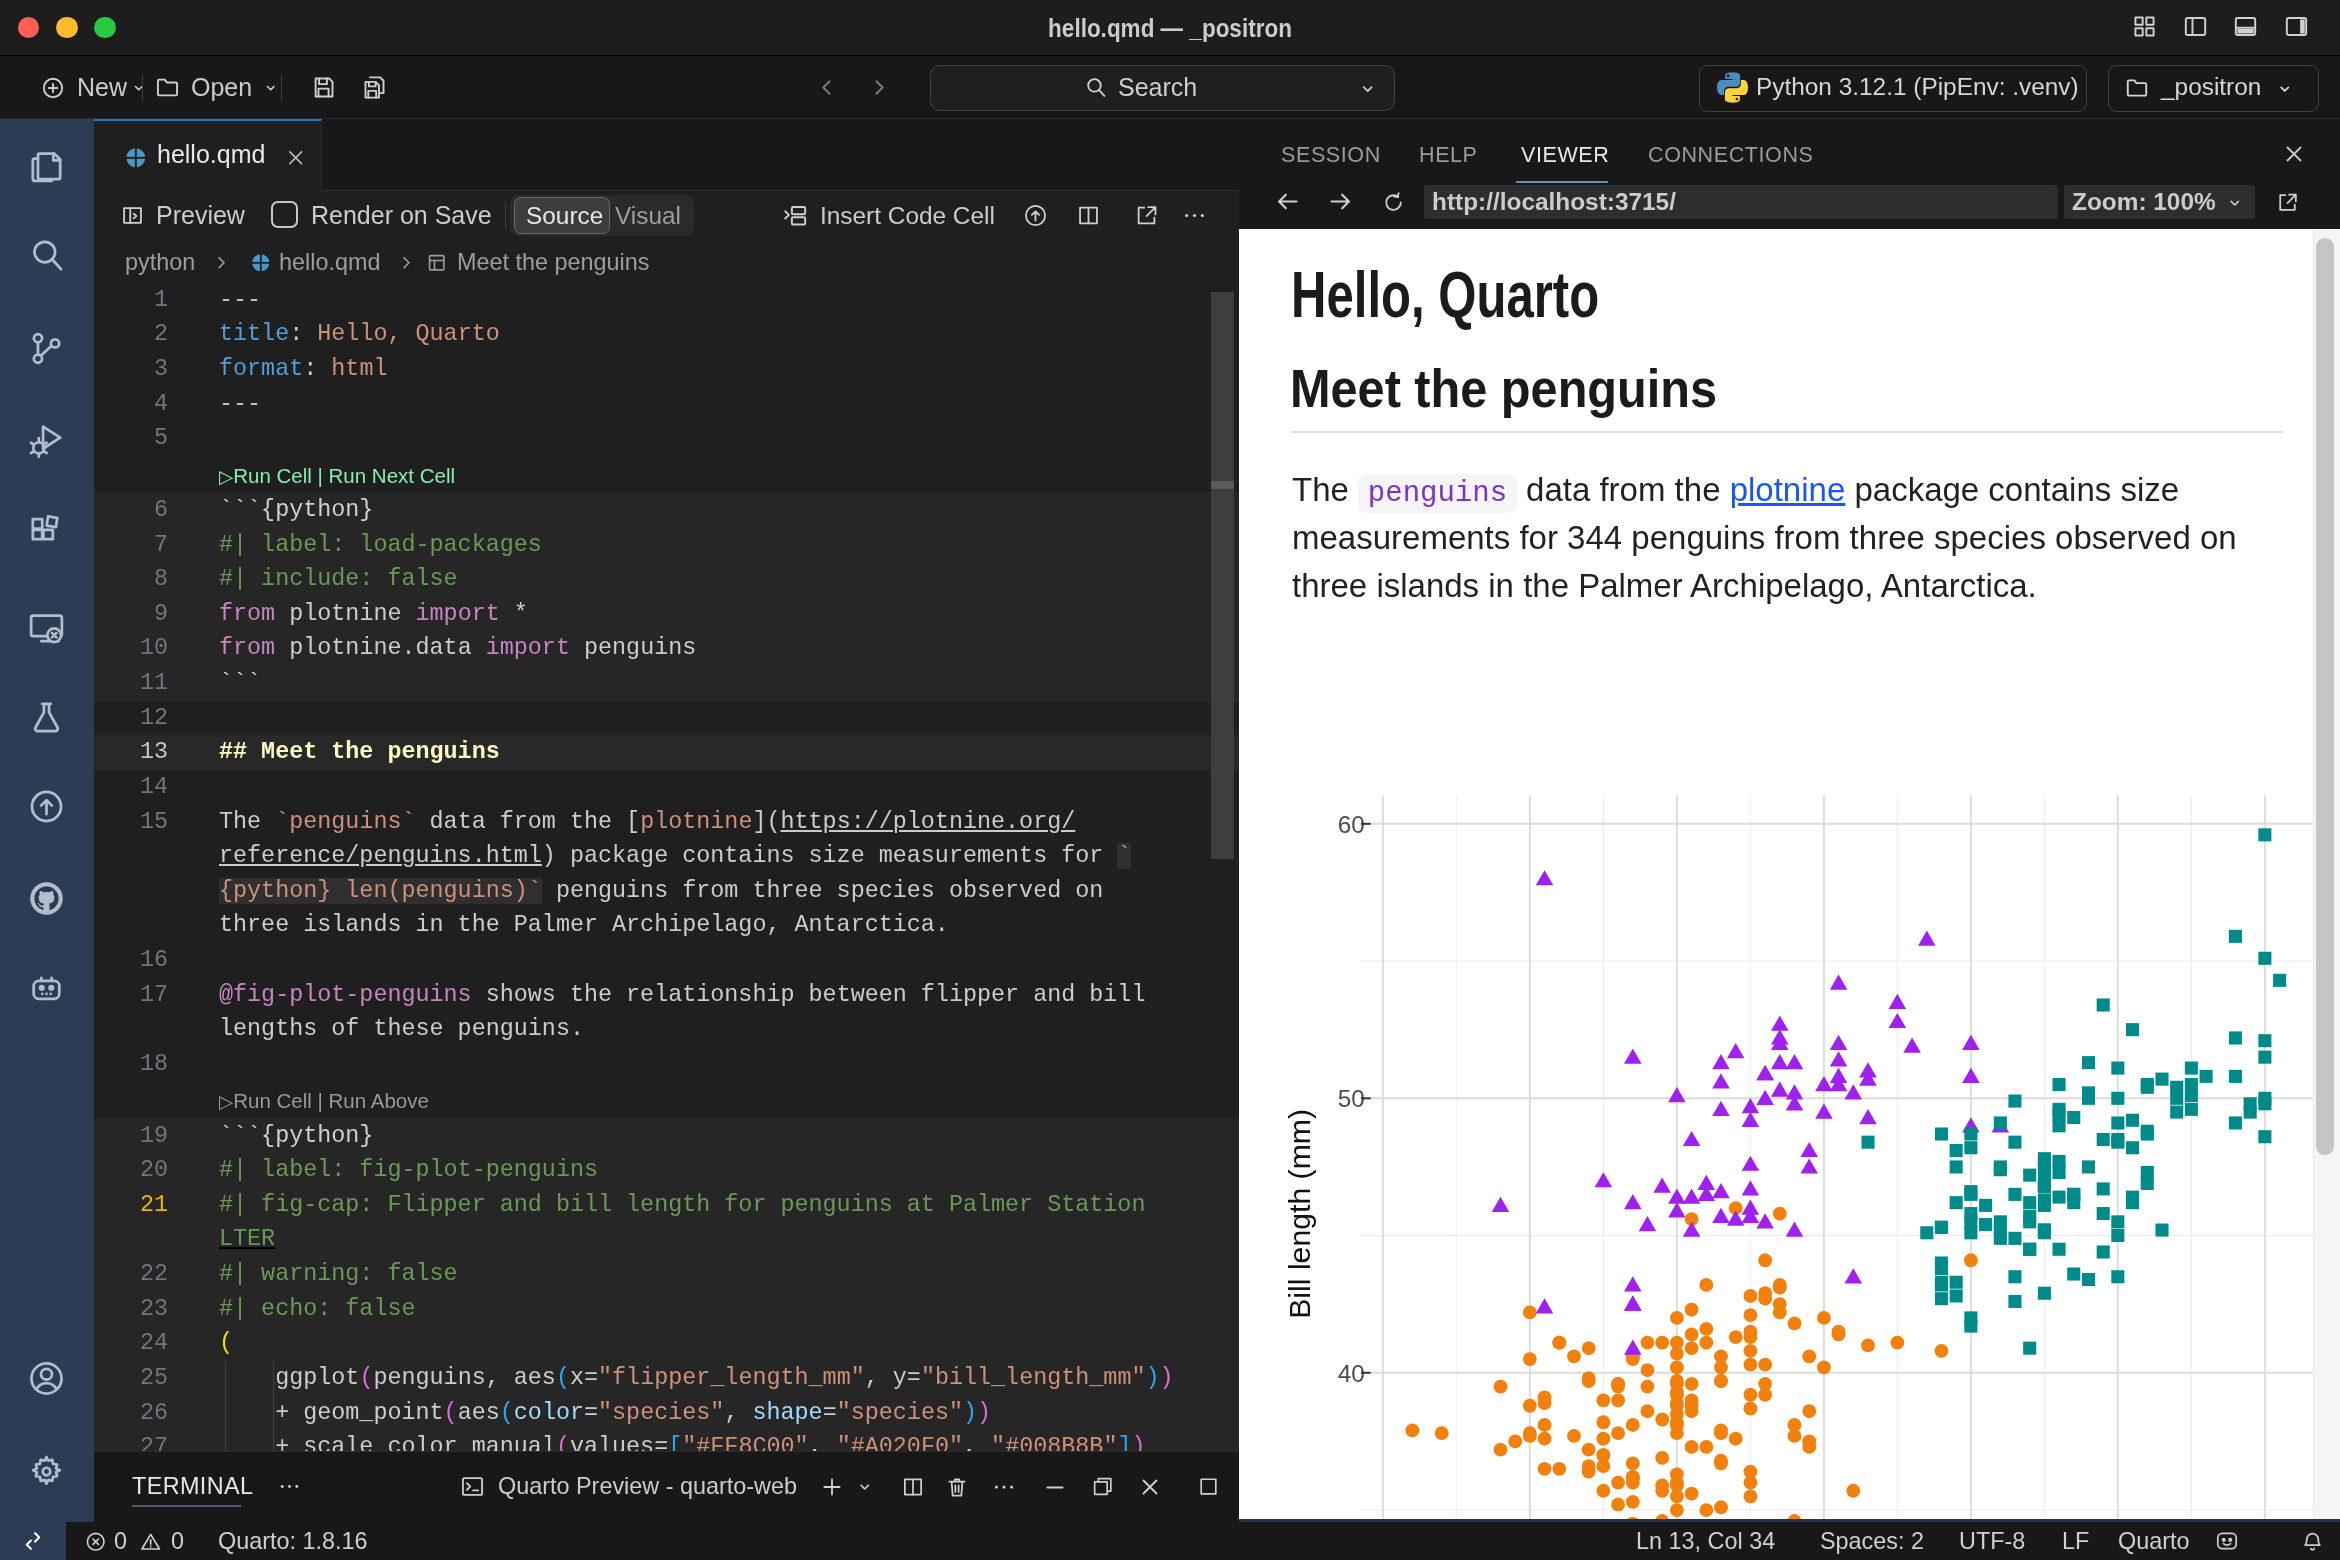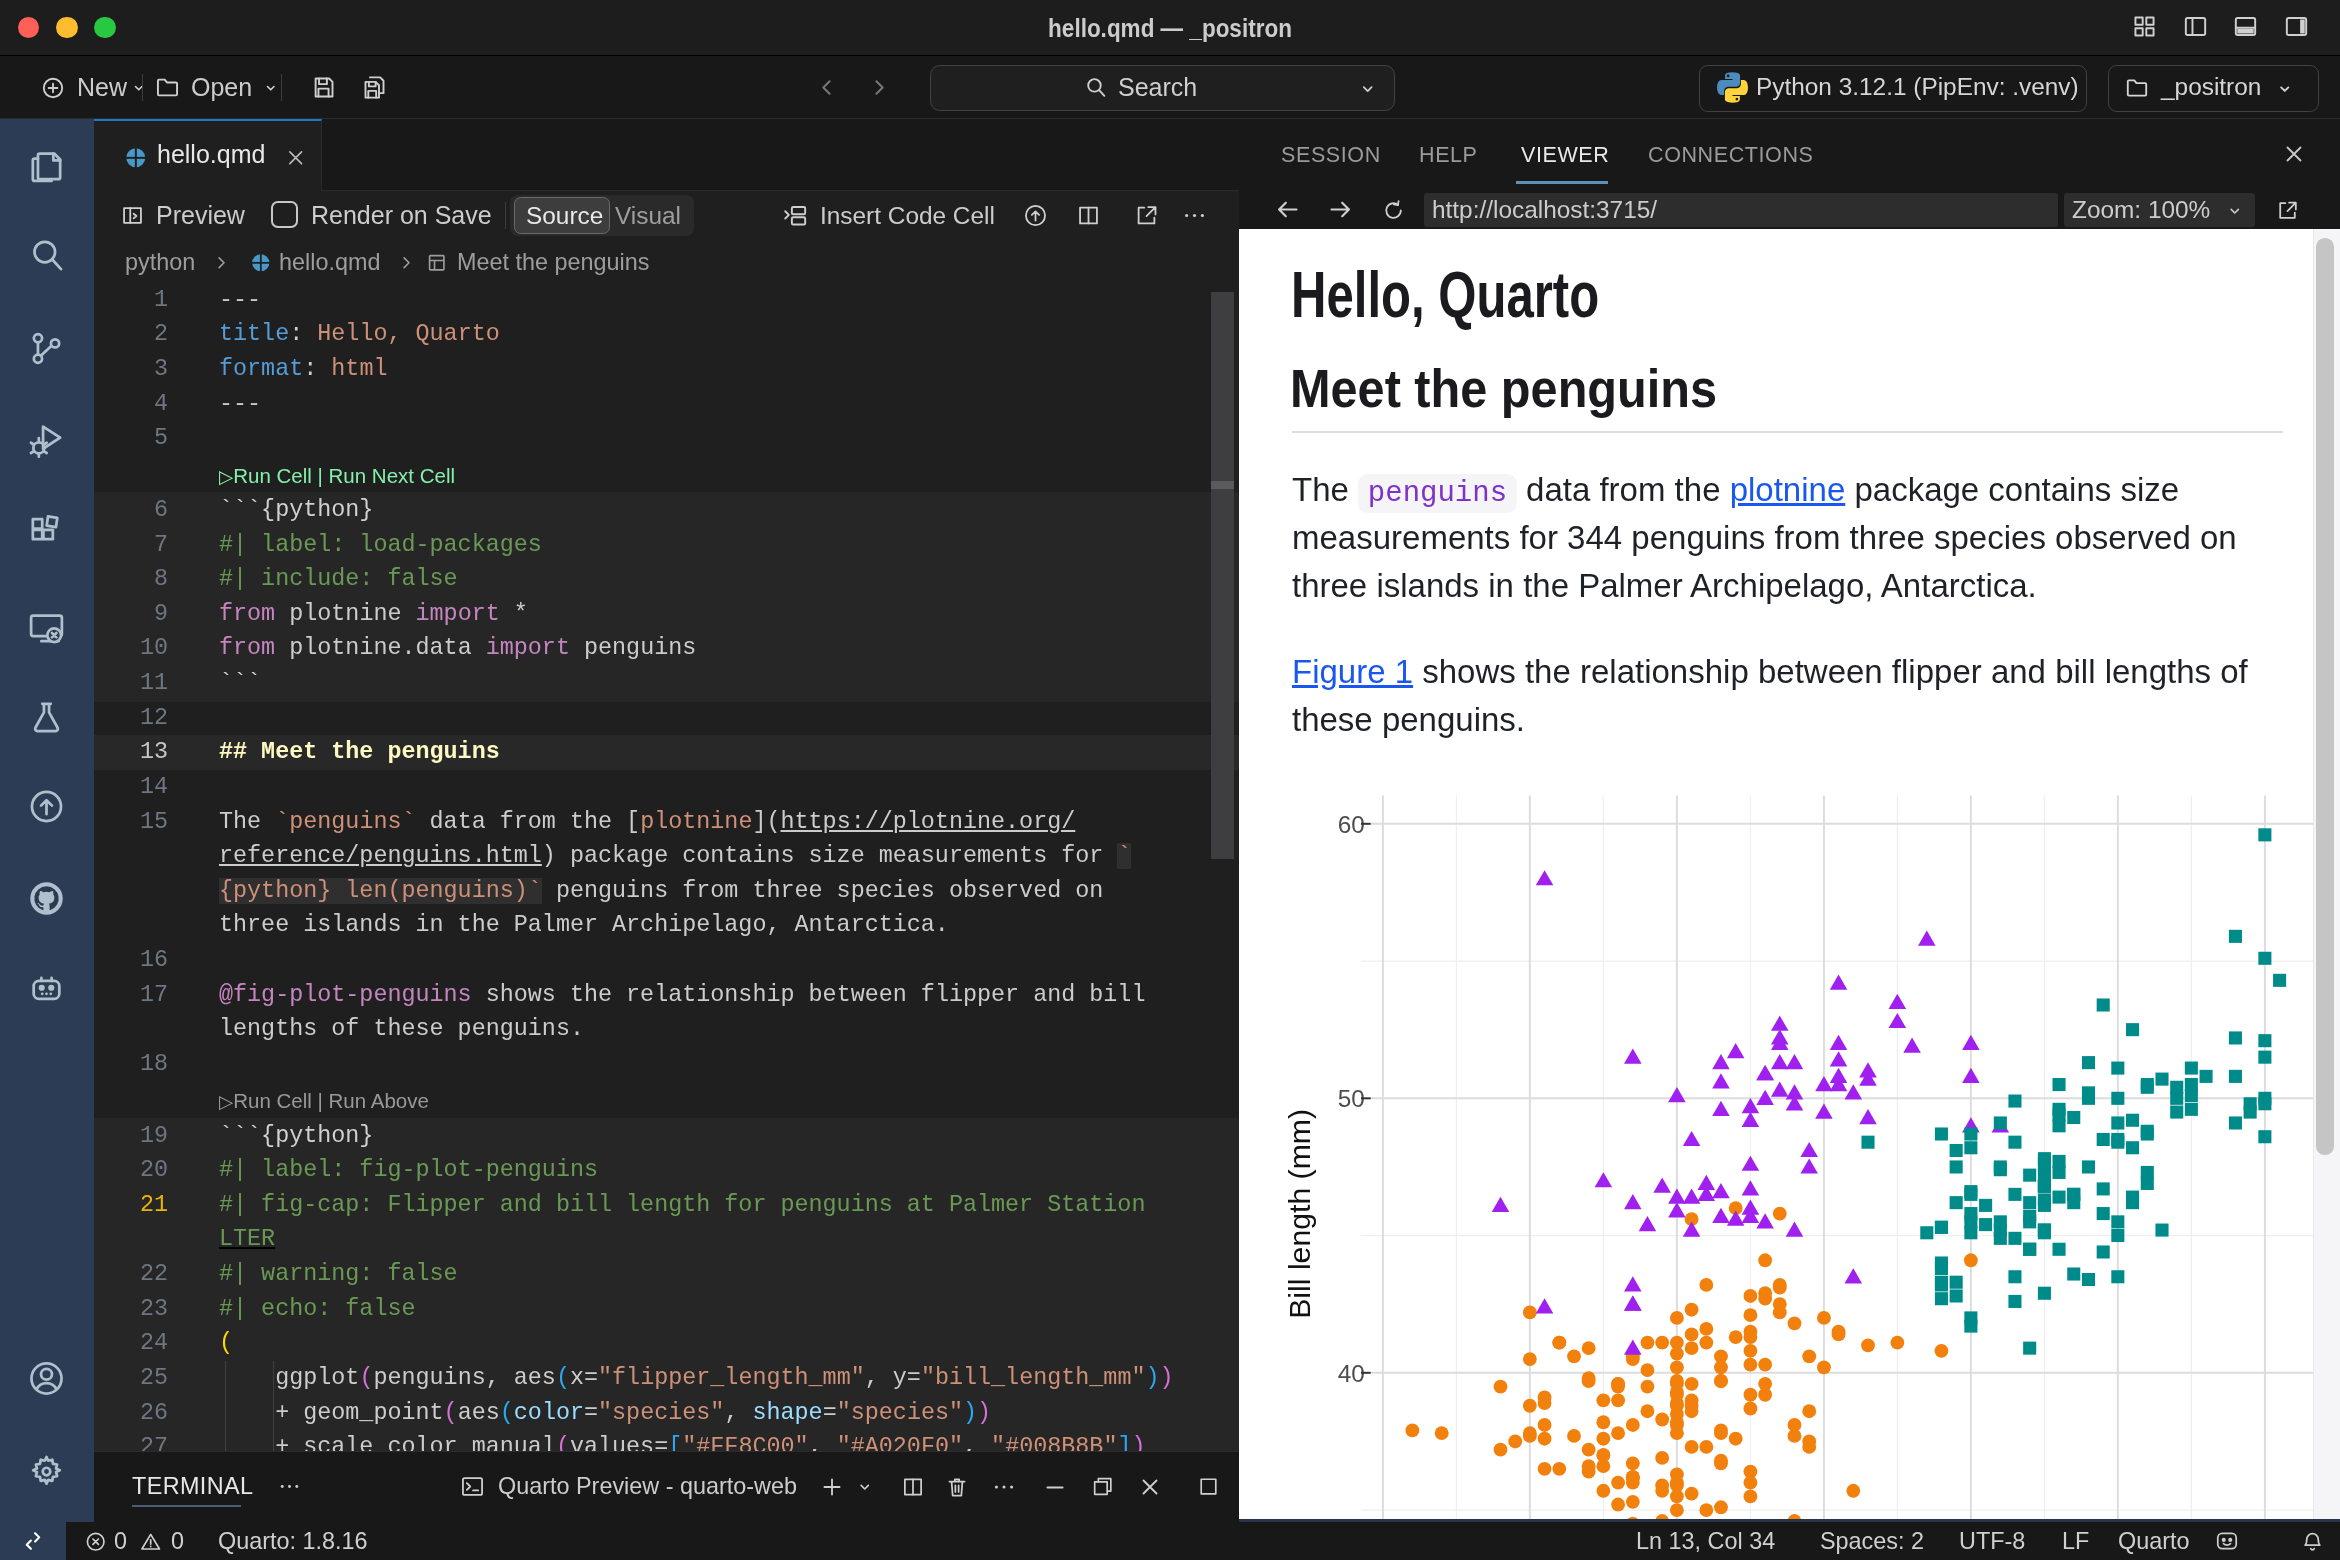--- a/index.html
+++ b/index.html
@@ -315,21 +315,21 @@
     </div>
     <div class="abs" style="left:1239px;top:119px;width:1102px;height:1403px;background:#181818;">
       <div class="abs" style="left:42px;top:0;height:72px;line-height:72px;font-size:21.5px;color:#9b9b9b;letter-spacing:0.6px;">SESSION</div>
       <div class="abs" style="left:180px;top:0;height:72px;line-height:72px;font-size:21.5px;color:#9b9b9b;letter-spacing:0.6px;">HELP</div>
       <div class="abs" style="left:282px;top:0;height:72px;line-height:72px;font-size:21.5px;color:#e9e9e9;letter-spacing:0.6px;">VIEWER</div>
       <div class="abs" style="left:409px;top:0;height:72px;line-height:72px;font-size:21.5px;color:#9b9b9b;letter-spacing:0.6px;">CONNECTIONS</div>
       <div class="abs" style="left:277px;top:62px;width:92px;height:2.9px;background:#5e90b8;"></div>
       <svg class="abs" style="left:1042px;top:22.4px;" width="26" height="26" viewBox="0 0 24 24" fill="none" stroke="#c8c8c8" stroke-width="1.7" stroke-linecap="round" stroke-linejoin="round">
         <path d="m6 6 12 12M18 6 6 18"></path>
       </svg>
-      <div class="abs" style="left:0;top:72px;width:1102px;height:38px;background:#181818;">
+      <div class="abs" style="left:0;top:64px;width:1102px;height:38px;background:#181818;font-weight:bold;">
         <svg class="abs" style="left:35px;top:4.9px;" width="27" height="27" viewBox="0 0 24 24" fill="none" stroke="#cfcfcf" stroke-width="1.9" stroke-linecap="round" stroke-linejoin="round">
           <path d="M20 12H4.5M10.5 6 4.5 12l6 6"></path>
         </svg>
         <svg class="abs" style="left:88px;top:4.9px;" width="27" height="27" viewBox="0 0 24 24" fill="none" stroke="#cfcfcf" stroke-width="1.9" stroke-linecap="round" stroke-linejoin="round">
           <path d="M4 12h15.5M13.5 6l6 6-6 6"></path>
         </svg>
         <svg class="abs" style="left:142px;top:6.8px;" width="25" height="25" viewBox="0 0 24 24" fill="none" stroke="#cfcfcf" stroke-width="1.7" stroke-linecap="round" stroke-linejoin="round">
           <path d="M19 12a7 7 0 1 1-2.5-5.4"></path>
           <path d="M16.5 2.8v4h-4" transform="rotate(10 16 5)"></path>
         </svg>
@@ -343,21 +343,20 @@
         <svg class="abs" style="left:1036px;top:6.8px;" width="25" height="25" viewBox="0 0 24 24" fill="none" stroke="#cfcfcf" stroke-width="1.7" stroke-linecap="round" stroke-linejoin="round">
           <path d="M10 5H5v14h14v-5"></path>
           <path d="M13.5 4.5H20V11M19.5 5 12 12.5"></path>
         </svg>
       </div>
       <div class="abs" style="left:0;top:110px;width:1102px;height:1293px;background:#ffffff;overflow:hidden;">
         <div class="abs" style="left:52px;top:34px;font-size:64px;line-height:64px;font-weight:700;color:#1a1a1f;transform:scaleX(0.767);transform-origin:left top;">Hello, Quarto</div>
         <div class="abs" style="left:51px;top:132px;font-size:54px;line-height:54px;font-weight:700;color:#1a1a1f;transform:scaleX(0.901);transform-origin:left top;">Meet the penguins</div>
         <div class="abs" style="left:53px;top:202px;width:991px;height:2px;background:#dddddd;"></div>
         <div class="abs" style="left:53px;top:237px;width:985px;font-size:33px;line-height:48px;color:#1e2228;">The <span style="font-family:'Liberation Mono',monospace;font-size:29px;line-height:39px;color:#8031c7;background:#f5f5f7;border-radius:9.8px;padding:2.9px 9.8px;">penguins</span> data from the <span style="color:#1a57ee;text-decoration:underline;">plotnine</span> package contains size measurements for 344 penguins from three species observed on three islands in the Palmer Archipelago, Antarctica.</div>
-        <div class="abs" style="left:53px;top:419px;width:985px;font-size:33px;line-height:48px;color:#1e2228;"><span style="color:#1a57ee;text-decoration:underline;">Figure 1</span> shows the relationship between flipper and bill lengths of these penguins.</div>
         <svg width="1102" height="1293" viewBox="0 0 1130 1326" style="position:absolute;left:0;top:0;">
           <line x1="222.9" y1="581" x2="222.9" y2="1326" stroke="#efefef" stroke-width="1.3"></line>
           <line x1="373.6" y1="581" x2="373.6" y2="1326" stroke="#efefef" stroke-width="1.3"></line>
           <line x1="524.4" y1="581" x2="524.4" y2="1326" stroke="#efefef" stroke-width="1.3"></line>
           <line x1="675.1" y1="581" x2="675.1" y2="1326" stroke="#efefef" stroke-width="1.3"></line>
           <line x1="825.9" y1="581" x2="825.9" y2="1326" stroke="#efefef" stroke-width="1.3"></line>
           <line x1="976.6" y1="581" x2="976.6" y2="1326" stroke="#efefef" stroke-width="1.3"></line>
           <line x1="125" y1="750.8" x2="1102" y2="750.8" stroke="#efefef" stroke-width="1.3"></line>
           <line x1="125" y1="1032.2" x2="1102" y2="1032.2" stroke="#efefef" stroke-width="1.3"></line>
           <line x1="125" y1="1313.8" x2="1102" y2="1313.8" stroke="#efefef" stroke-width="1.3"></line>

